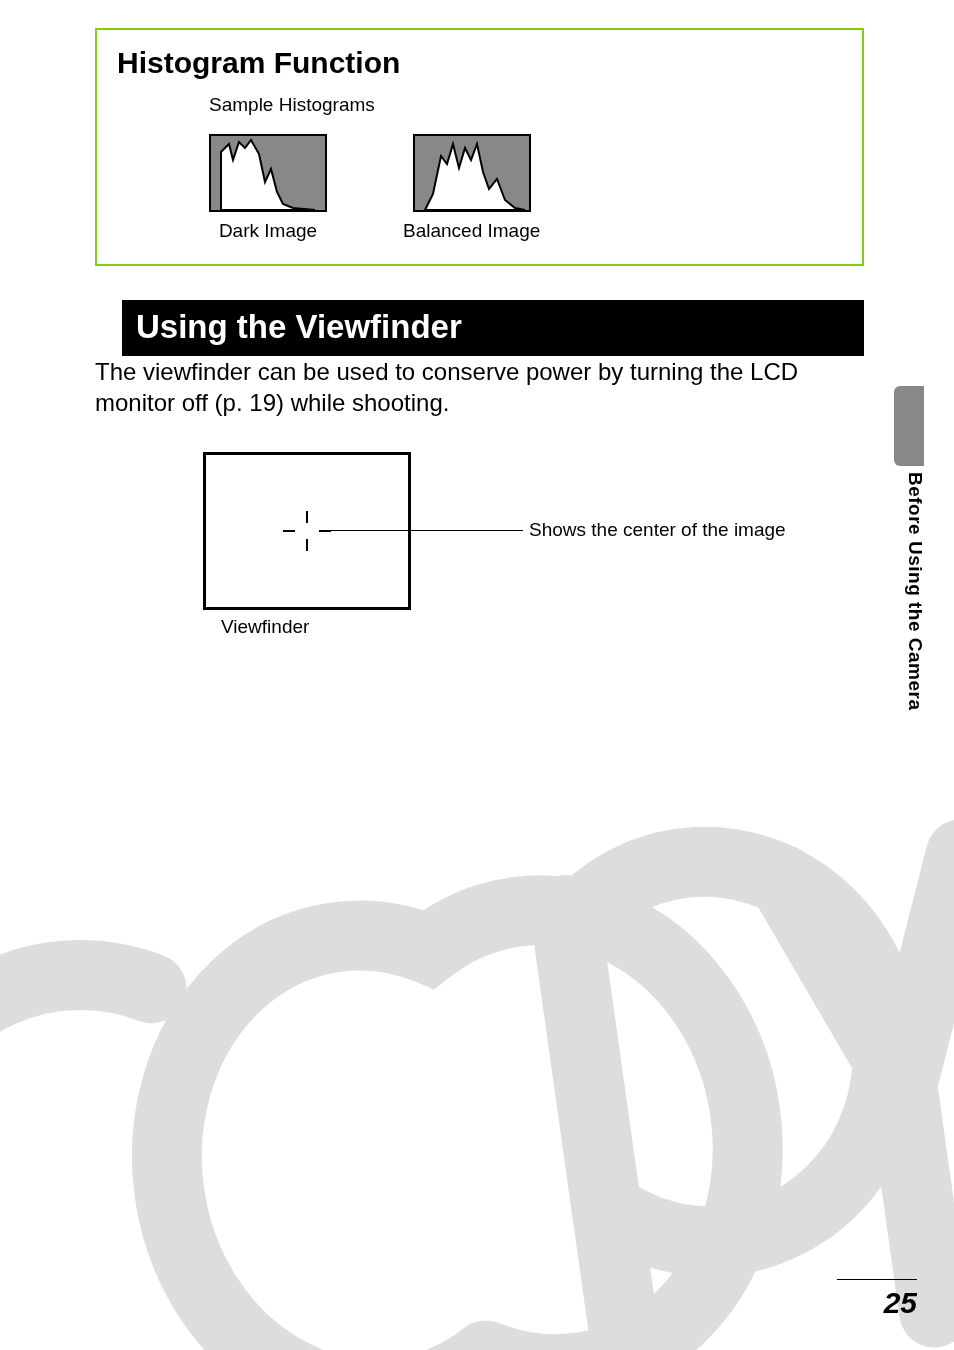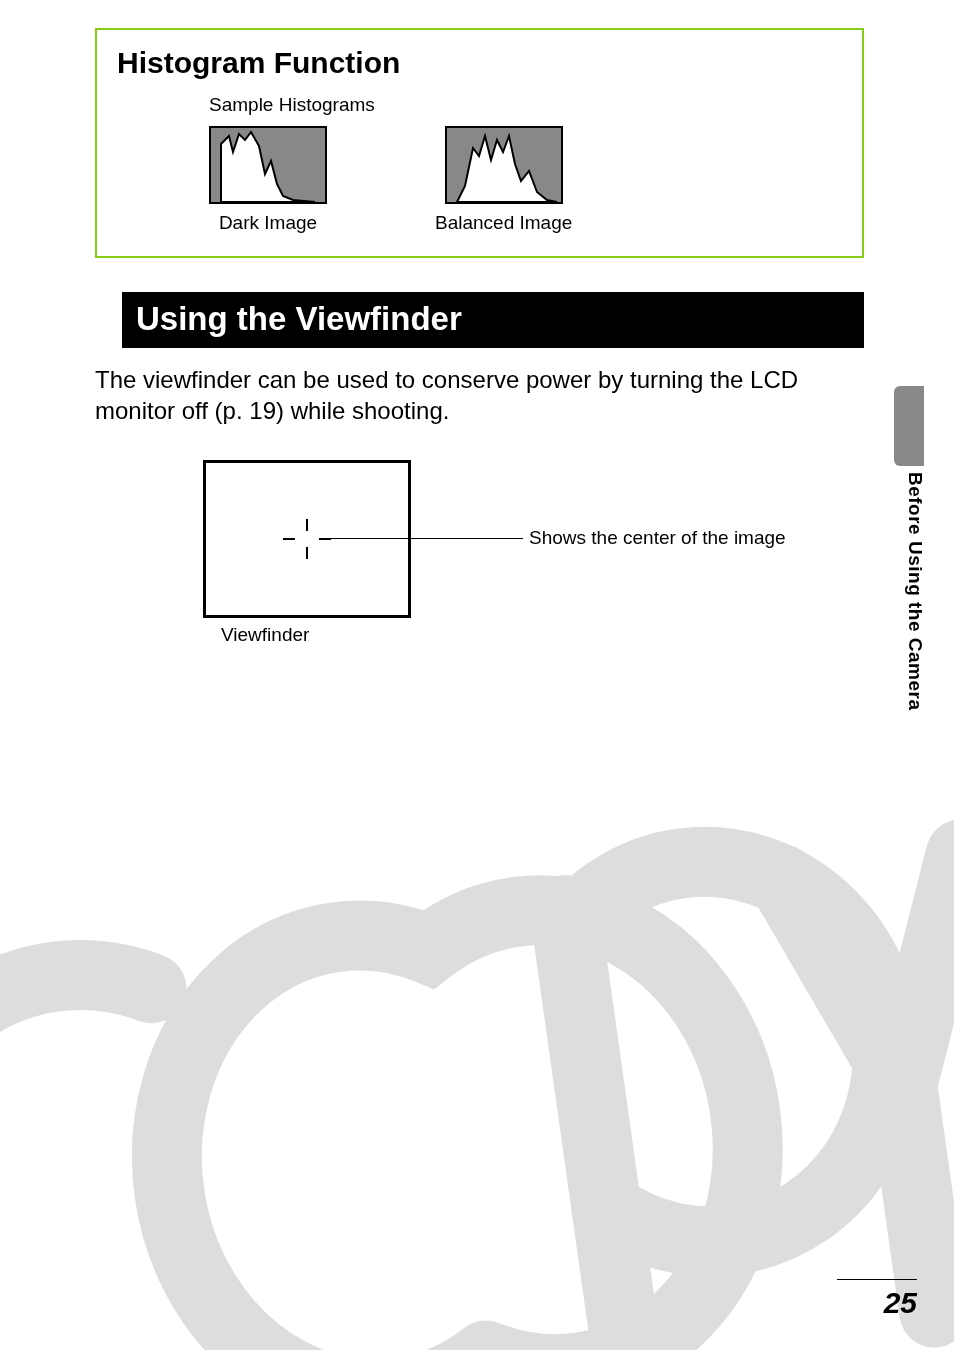--- a/index.html
+++ b/index.html
@@ -33,25 +33,25 @@
     font-size: 30px;
     font-weight: 900;
     margin-bottom: 8px;
   }
   .box-text {
     font-size: 24px;
     line-height: 1.28;
   }
   .sample-label {
     font-size: 19px;
-    margin: 14px 0 10px 92px;
+    margin: 14px 0 18px 92px;
   }
   .histograms {
     display: flex;
-    gap: 108px;
+    gap: 76px;
     margin-left: 92px;
     margin-top: 2px;
   }
   .histo-col { text-align: center; }
   .histo-svg {
     display: block;
     margin: 0 auto;
   }
   .histo-caption {
     font-size: 19px;
@@ -62,21 +62,20 @@
     background: #000;
     color: #fff;
     font-size: 33px;
     font-weight: 900;
     padding: 8px 14px 10px 14px;
     margin-left: 27px;
   }
   .section-body {
     font-size: 24px;
     line-height: 1.3;
-    margin-top: 16px;
   }
   .viewfinder-wrap {
     position: relative;
     margin-top: 34px;
     margin-left: 108px;
     height: 200px;
     text-align: center;
   }
   .viewfinder {
     position: absolute;

